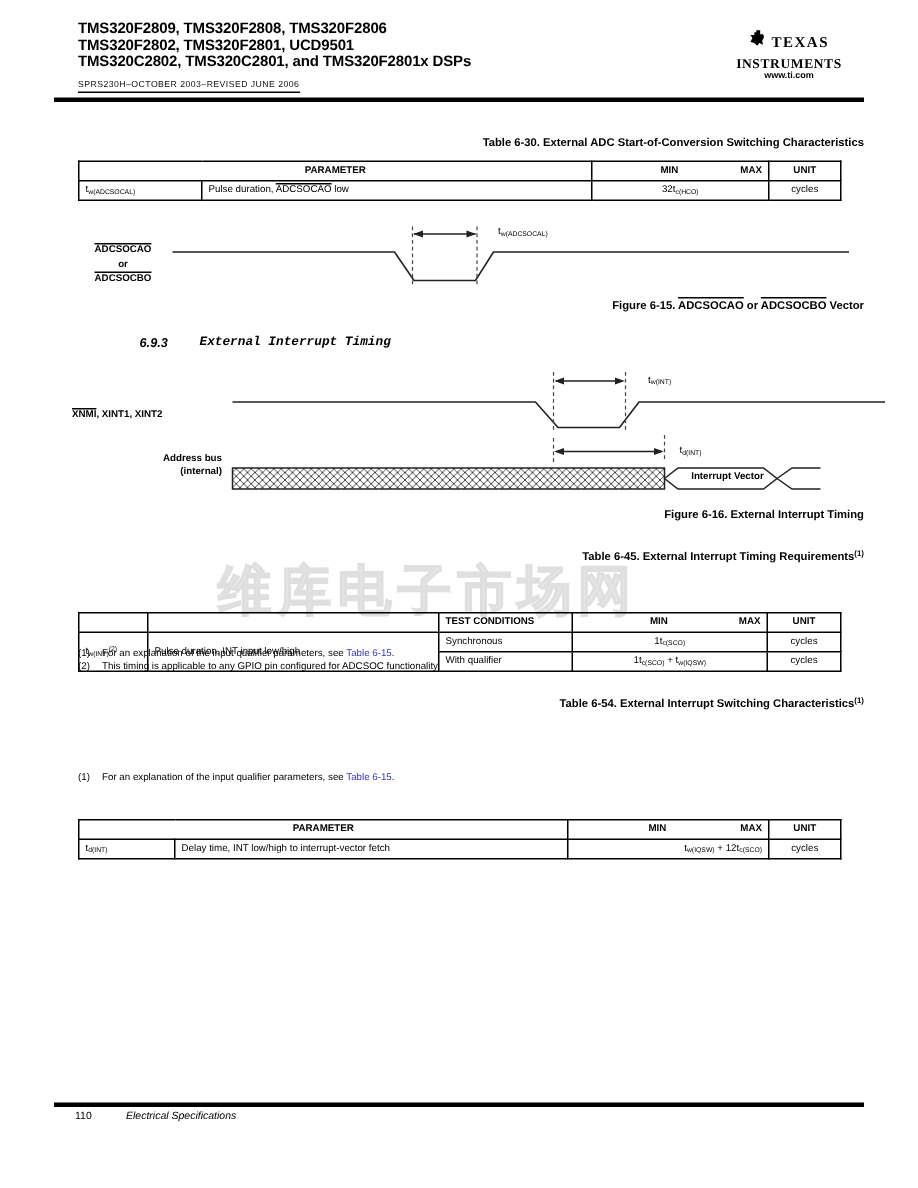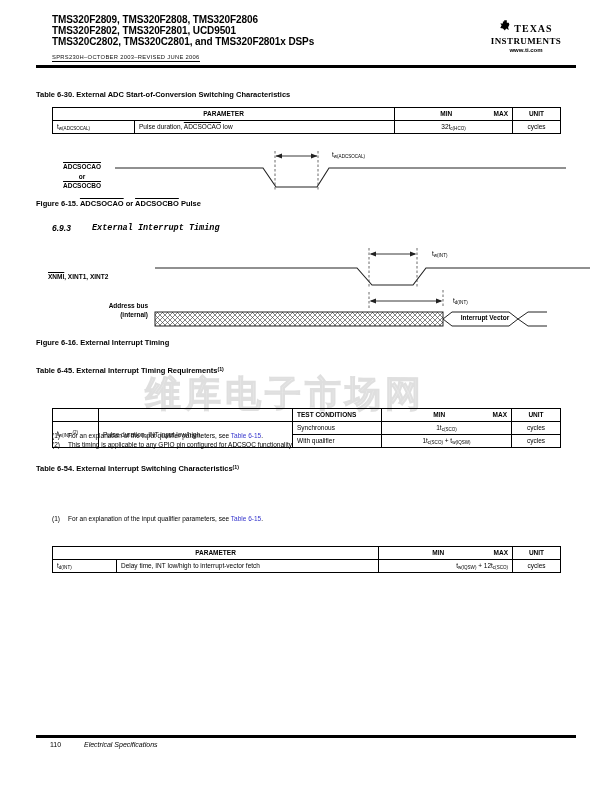--- a/index.html
+++ b/index.html
@@ -13,22 +13,22 @@
   .doc-line { left:52px; top:54px; font-size:5.8px; letter-spacing:0.3px; color:#111;
               border-bottom:1px solid #000; padding-bottom:1px; }
   .header-rule { left:36px; top:65px; width:540px; height:3px; background:#000; }
   .ti-logo { left:474px; top:19px; width:104px; text-align:center; }
   .ti-row { display:flex; align-items:center; justify-content:center; gap:2px;text-align:center; }
   .ti-texas { font-family:"Liberation Serif", serif; font-weight:bold; font-size:10px; letter-spacing:1px; }
   .ti-instruments { font-family:"Liberation Serif", serif; font-weight:bold; font-size:9px; letter-spacing:0.4px; display:block; margin-top:-1px; }
   .ti-url { font-size:6px; font-weight:bold; display:block; margin-top:1px; }
 
   
-  .caption { left:36px; width:540px; text-align:left; font-size:7.5px; font-weight:bold; }
-  .section-head { font-size:8.5px; font-weight:bold; font-style:italic; }
+  .caption { left:36px; width:540px; text-align:right; font-size:7.5px; font-weight:bold; }
+  .section-head { font-size:8.5px; font-weight:bold; font-style:italic;margin-left:41px; }
 
   
   table.spec { border-collapse:collapse; table-layout:fixed; background:transparent; position:relative; z-index:2; }
   table.spec td { border:1px solid #000; font-size:6.5px; height:13px; padding:0 4px;
                   vertical-align:middle; line-height:1.1; background:transparent; }
   td.hdr { font-weight:bold; text-align:center; }
   td.hdr-left { font-weight:bold; text-align:left; }
   .mmwrap { display:flex; align-items:center; font-weight:bold; }
   .mmwrap .mm-min { flex:1; text-align:center; }
   td.val-center { text-align:center; }
@@ -124,21 +124,21 @@
   </div>
   <svg class="fig" style="left:45px; top:145px;" width="530" height="58" viewBox="0 0 530 58">
     <polyline points="70,23 218,23 231,42 272,42 284,23 521,23" fill="none" stroke="#222" stroke-width="1.1"></polyline>
     <line x1="230" y1="6" x2="230" y2="46" stroke="#444" stroke-width="0.8" stroke-dasharray="2.5,2"></line>
     <line x1="273" y1="6" x2="273" y2="46" stroke="#444" stroke-width="0.8" stroke-dasharray="2.5,2"></line>
     <line x1="231" y1="11" x2="272" y2="11" stroke="#222" stroke-width="0.9"></line>
     <polygon points="230.5,11 237,8.6 237,13.4" fill="#222"></polygon>
     <polygon points="272.5,11 266,8.6 266,13.4" fill="#222"></polygon>
   </svg>
   <div class="abs annot" style="left:332px; top:151px;"><span>t</span><span class="seg-sub">w(ADCSOCAL)</span></div>
-  <div class="abs caption" style="top:199px;"><span>Figure 6-15. </span><span class="seg-over">ADCSOCAO</span><span> or </span><span class="seg-over">ADCSOCBO</span><span> Pulse</span></div>
+  <div class="abs caption" style="top:199px;"><span>Figure 6-15. </span><span class="seg-over">ADCSOCAO</span><span> or </span><span class="seg-over">ADCSOCBO</span><span> Vector</span></div>
 
   <div class="abs section-head" style="left:52px; top:223px;">6.9.3</div>
   <div class="abs section-head" style="left:92px; top:223px;font-family:Liberation Mono, monospace;">External Interrupt Timing</div>
 
   <svg class="fig" style="left:45px; top:240px;" width="540" height="100" viewBox="0 0 540 100">
     <defs>
       <pattern id="xh" width="5" height="5" patternUnits="userSpaceOnUse">
         <path d="M0,0 L5,5 M5,0 L0,5" stroke="#333" stroke-width="0.6"></path>
       </pattern>
     </defs>

